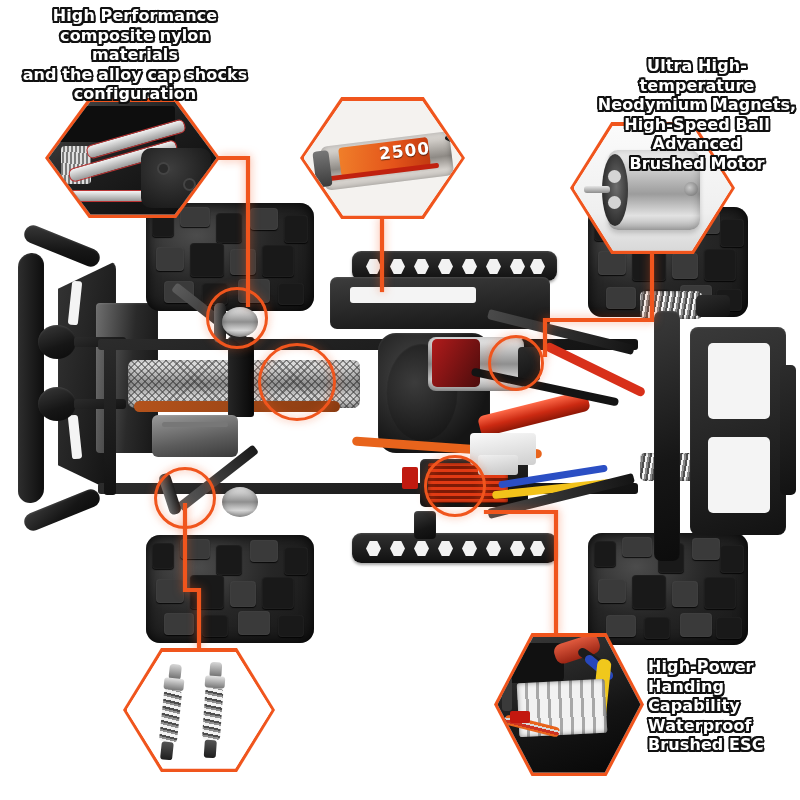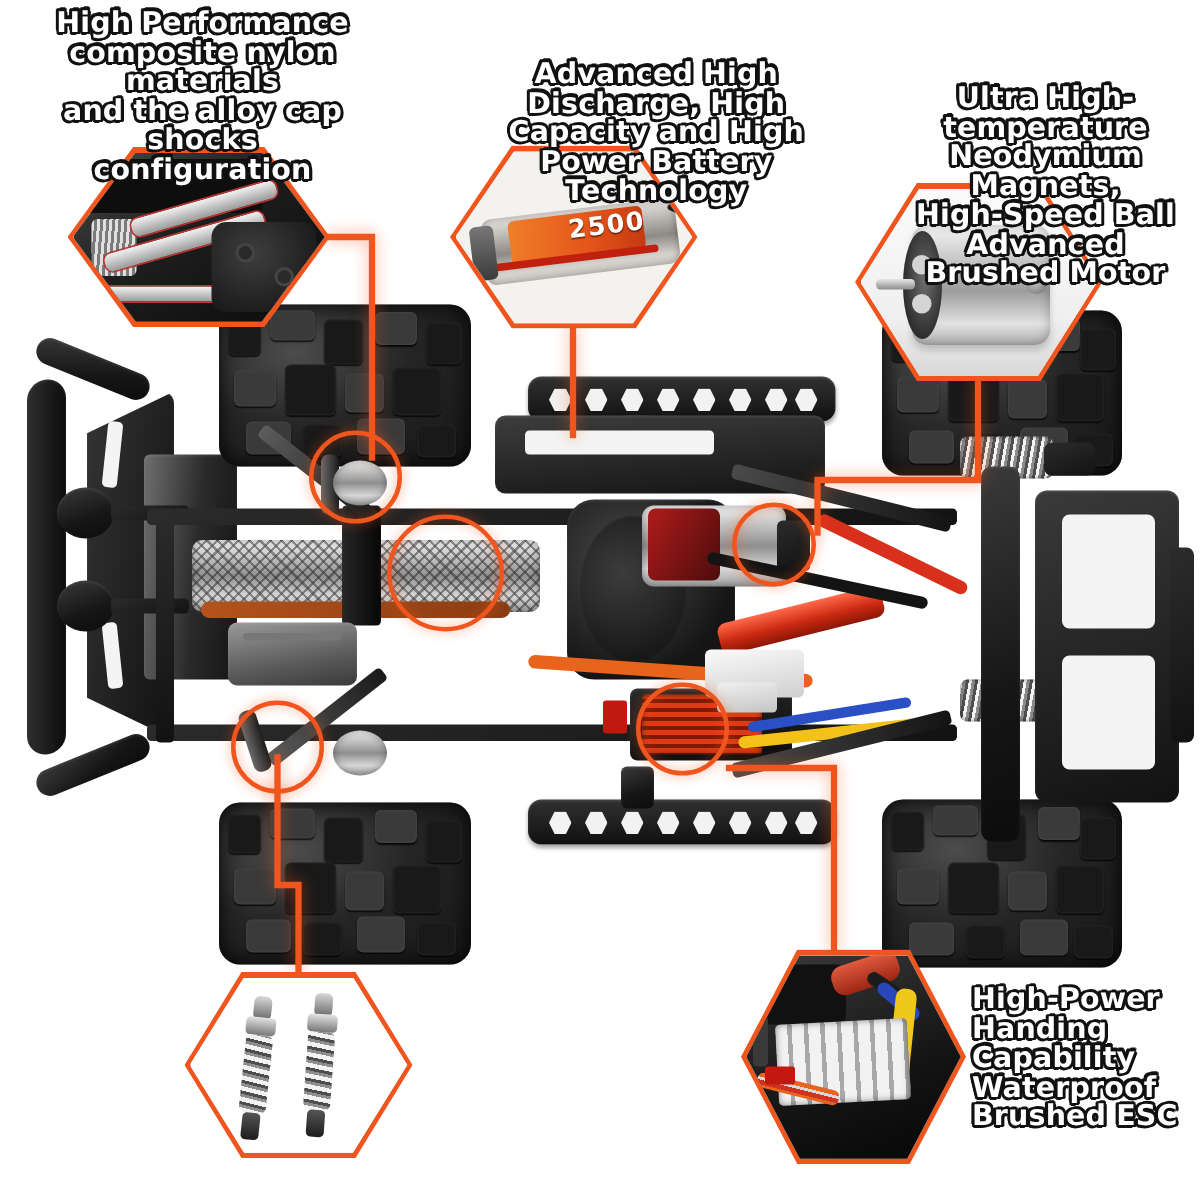--- a/index.html
+++ b/index.html
@@ -4,21 +4,21 @@
 <style>
   html,body{margin:0;padding:0;background:#fff;}
   body{width:800px;height:800px;overflow:hidden;font-family:"DejaVu Sans",sans-serif;}
   #stage{position:relative;width:800px;height:800px;background:#ffffff;overflow:hidden;}
 
   
   .calloutText{
     position:absolute;
     font-family:"DejaVu Sans",sans-serif;
     font-weight:700;
-    font-size:19px;
+    font-size:16px;
     line-height:19.5px;
     color:#ffffff;
     letter-spacing:.1px;
     -webkit-text-stroke:0px;
     text-shadow:
       -1.6px -1.6px 0 #111, 1.6px -1.6px 0 #111,
       -1.6px  1.6px 0 #111, 1.6px  1.6px 0 #111,
       -1.6px 0 0 #111, 1.6px 0 0 #111,
        0 -1.6px 0 #111, 0 1.6px 0 #111,
       -2.1px -.8px 0 #111, 2.1px .8px 0 #111,
@@ -395,23 +395,20 @@
         <div style="position:absolute;left:4px;top:40px;width:10px;height:34px;background:#3a3a3a;border-radius:3px;"></div>
       </div>
     </div>
   </div>
 
   <div class="calloutText ct-center" style="left:20px;top:6px;width:230px;">High Performance
 composite nylon materials
 and the alloy cap shocks
 configuration</div>
 
-  <div class="calloutText ct-center" style="left:305px;top:40px;width:265px;">Advanced High   Discharge, High
-Capacity and High  Power Battery
-Technology</div>
 
   <div class="calloutText ct-center" style="left:594px;top:56px;width:206px;">Ultra High-temperature
 Neodymium Magnets,
 High-Speed Ball Advanced
 Brushed Motor</div>
 
 
   <div class="calloutText ct-left" style="left:648px;top:657px;width:160px;">High-Power Handing
 Capability Waterproof
 Brushed ESC</div>

